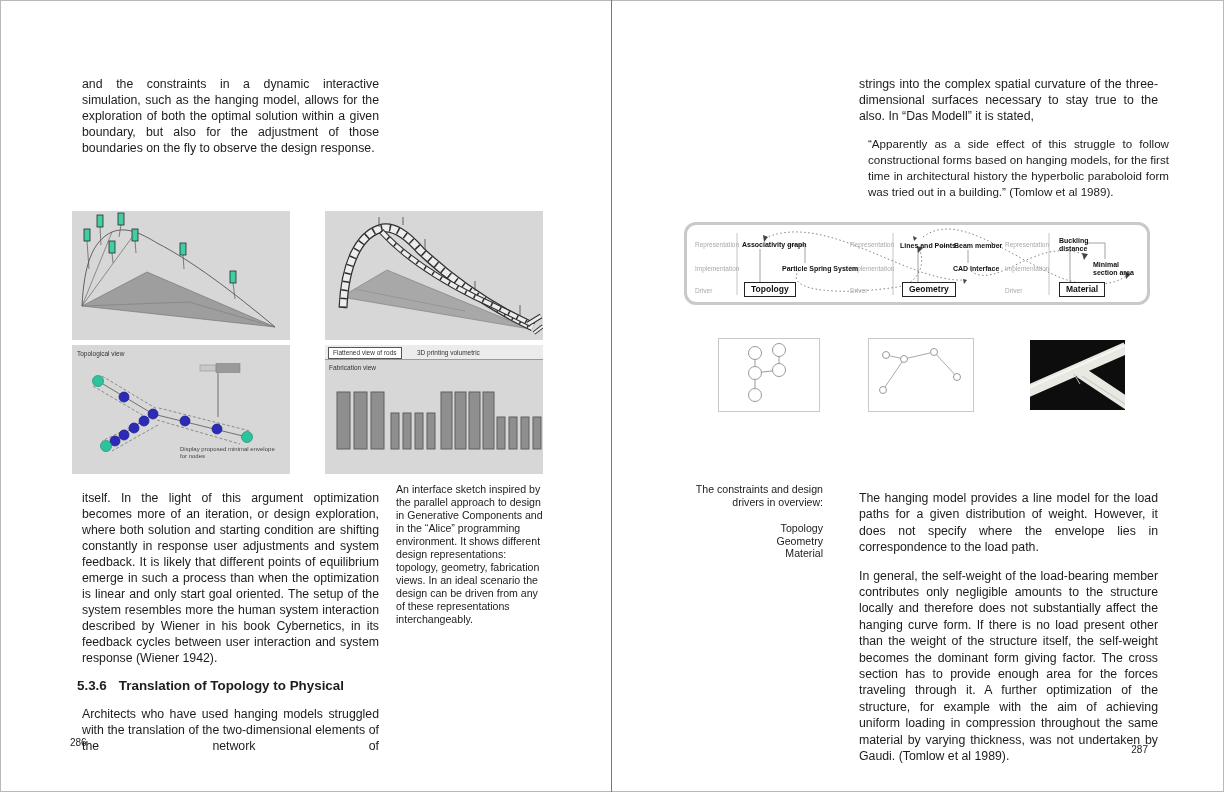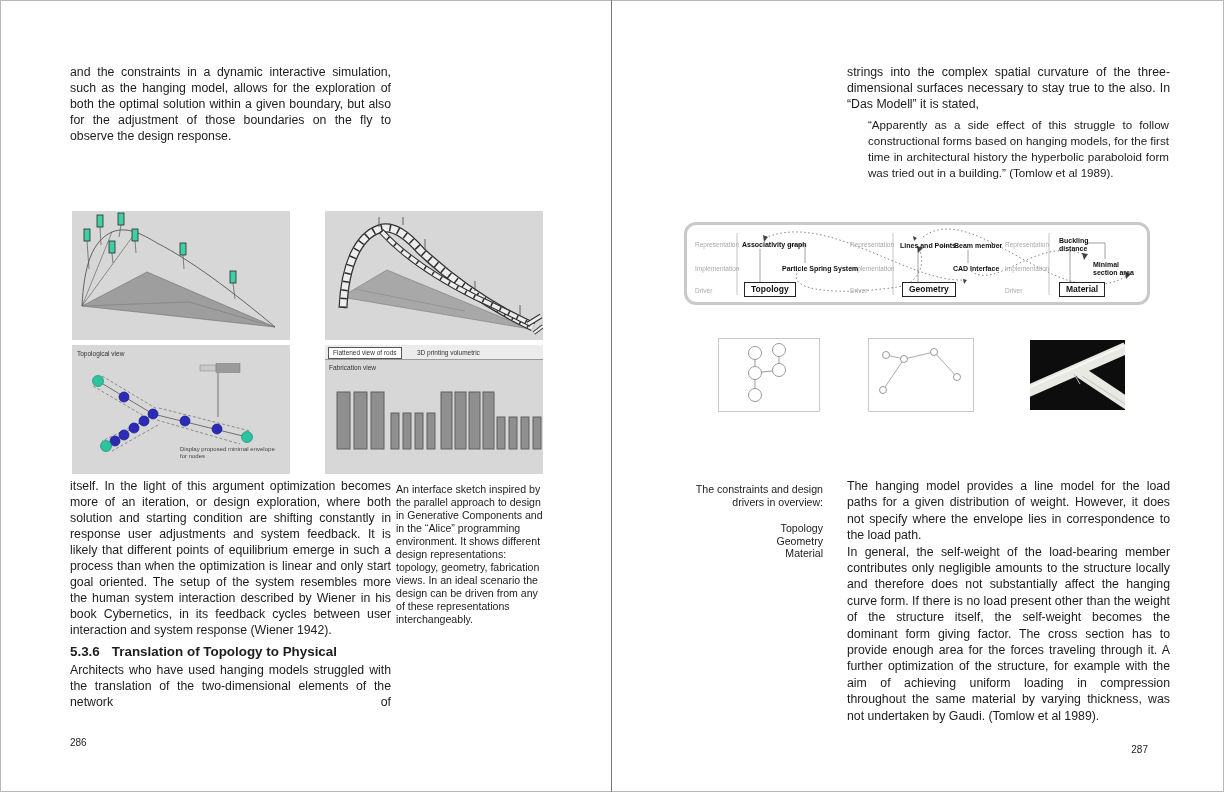--- a/index.html
+++ b/index.html
@@ -4,23 +4,23 @@
 <style>
   html,body{margin:0;padding:0;}
   body{
     width:1224px;height:792px;position:relative;background:#ffffff;
     font-family:"Liberation Sans", sans-serif;color:#1c1c1c;overflow:hidden;
   }
   .spread-frame{position:absolute;left:0;top:0;width:1222px;height:790px;border:1px solid #b8b8b8;}
   .page-divider{position:absolute;left:611px;top:0;width:1px;height:792px;background:#777;}
 
   .body-text{font-size:12.3px;line-height:16px;text-align:justify;}
-  .body-text p{margin:0;}
+  .body-text p{margin:12px;}
   .cont-line{text-align-last:justify;}
-  .section-heading{font-size:13.4px;font-weight:bold;margin:6px 0 2px 0;text-align:left;}
+  .section-heading{font-size:13.4px;font-weight:bold;margin:6px 0 2px 7px;text-align:left;}
   .section-heading .h-num{margin-right:12px;}
   .quote-block{margin:5px 0 7px 21px;width:301px;font-size:11.6px;line-height:16px;text-align:justify;}
   .caption{font-size:10.6px;line-height:13px;color:#1c1c1c;}
   .caption-list{margin-top:14px;}
   .page-number{position:absolute;font-size:10px;color:#1c1c1c;}
 
   .img-panel{position:absolute;background:#d7d7d7;overflow:hidden;}
   .img-panel svg{position:absolute;left:0;top:0;}
   .fig-label{position:absolute;font-size:6.5px;color:#333;line-height:7px;}
   .fig-note{position:absolute;font-size:6px;color:#444;line-height:7px;}

